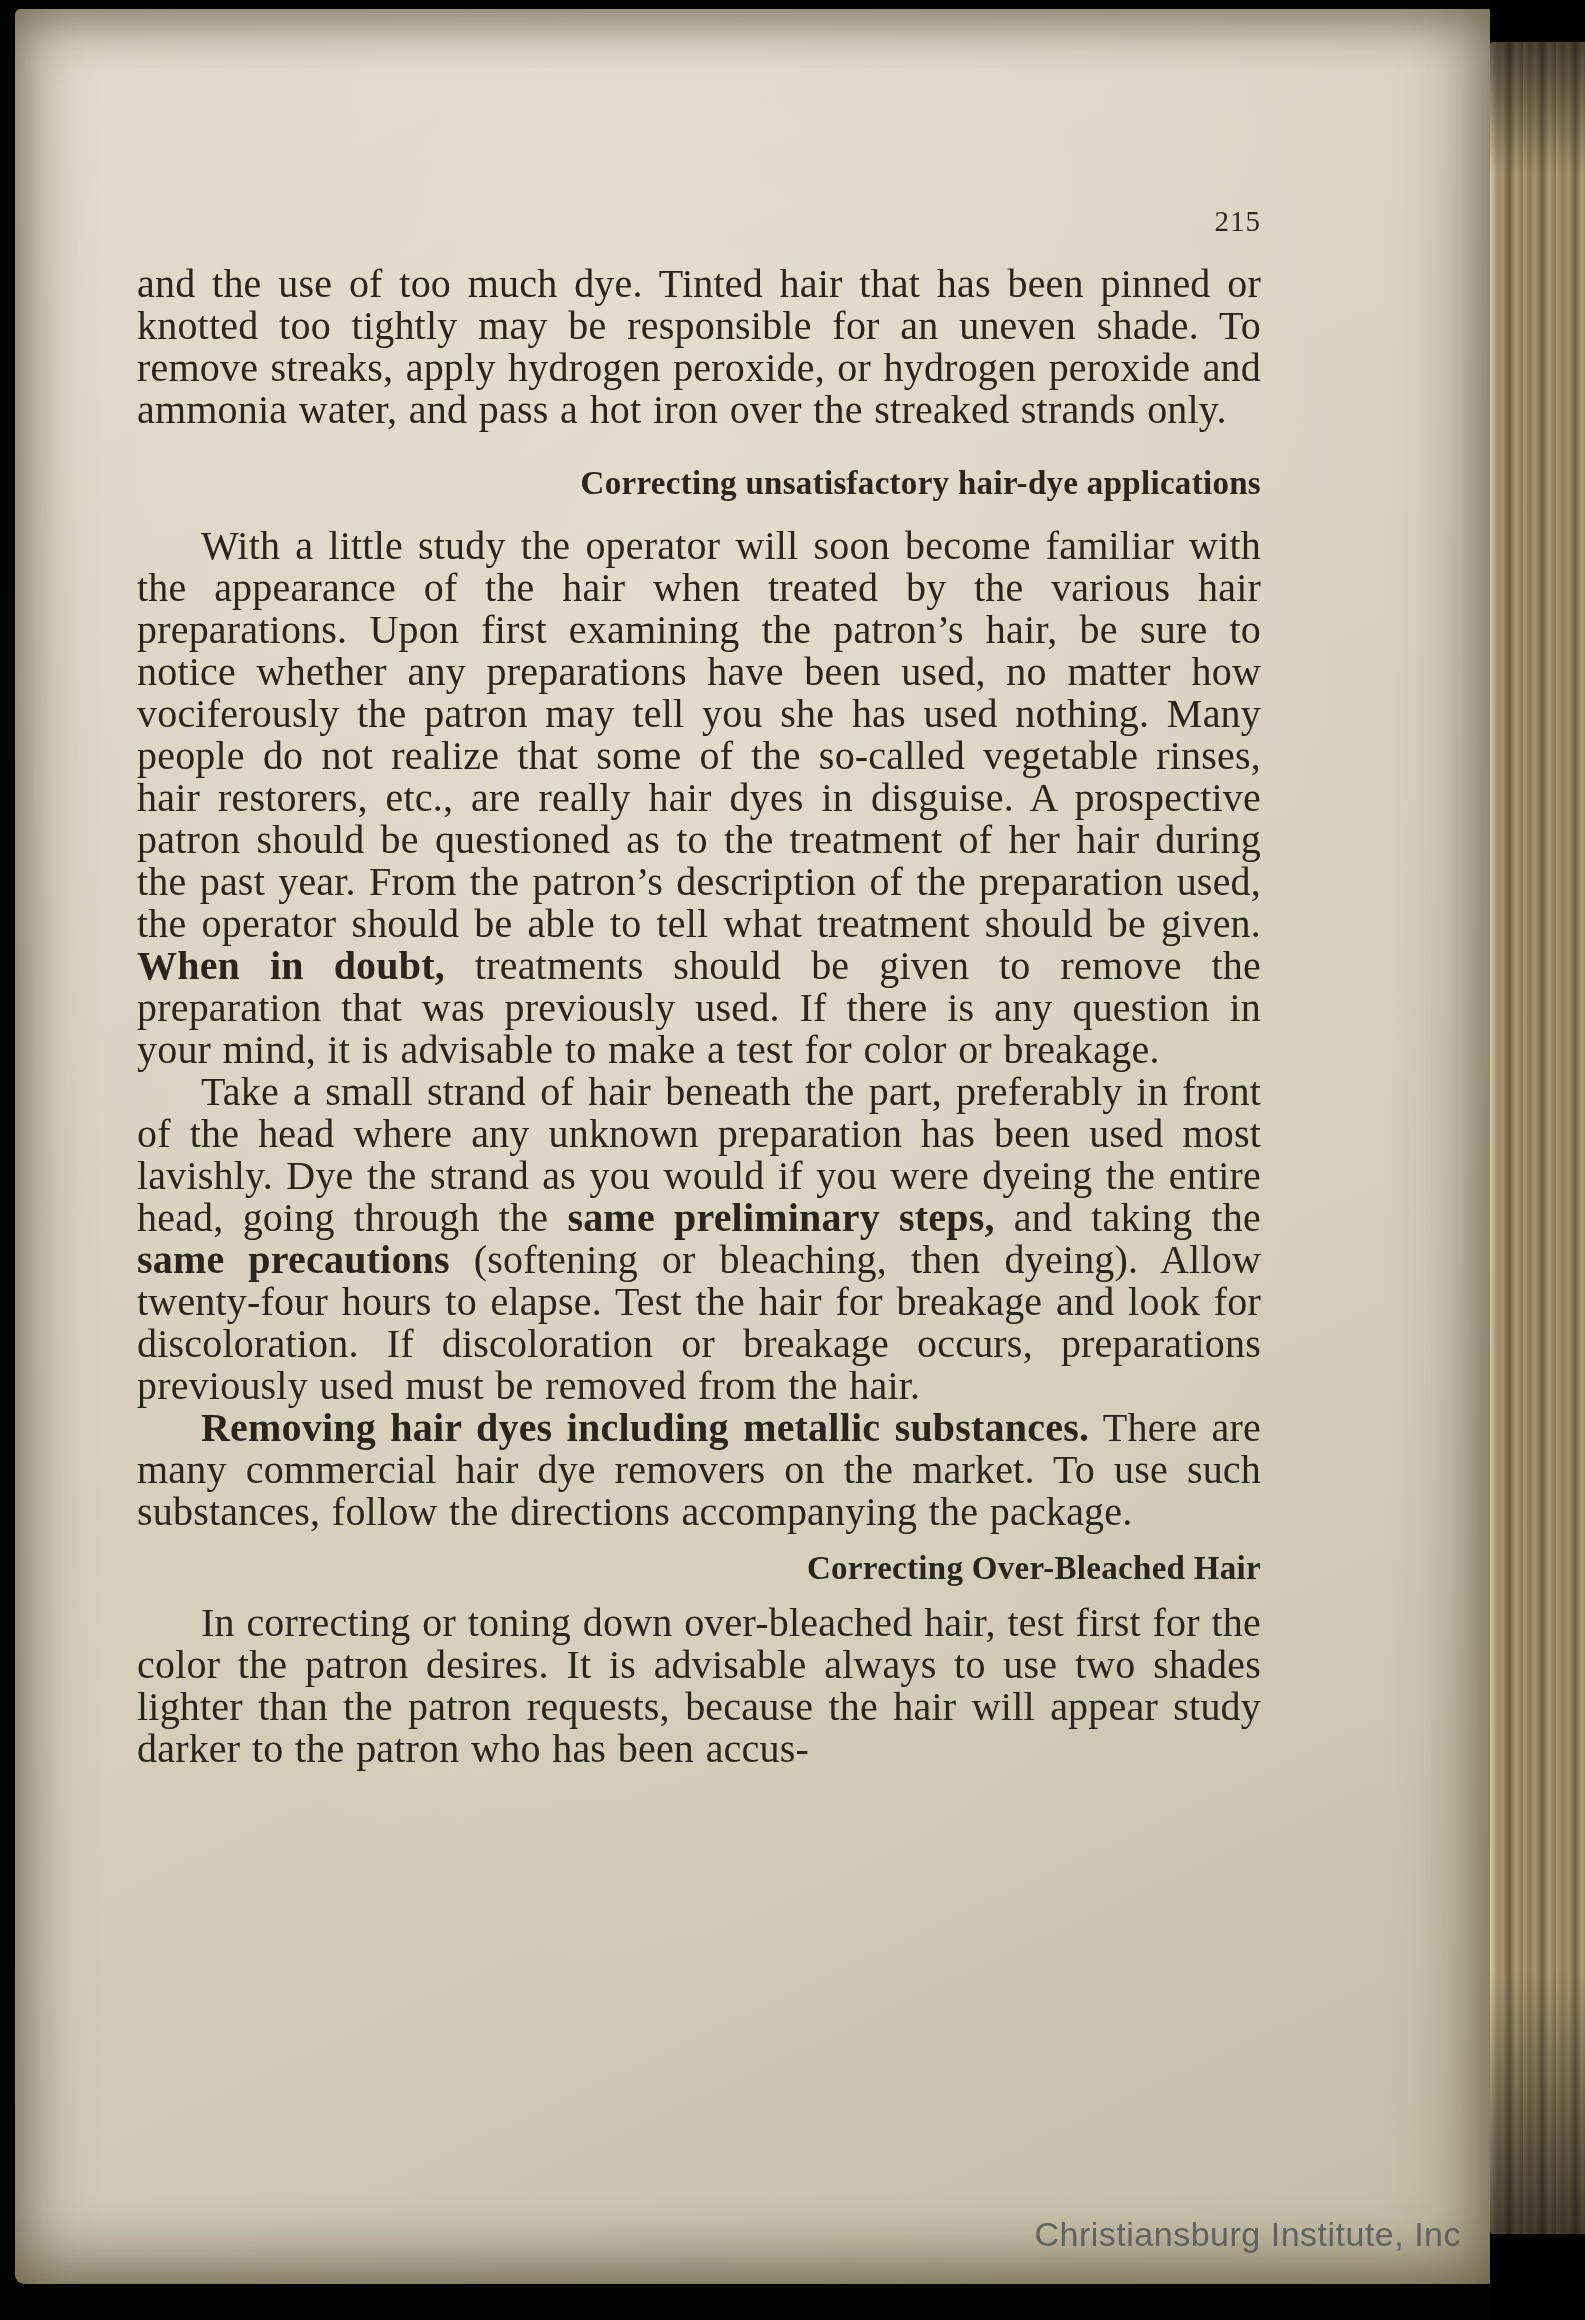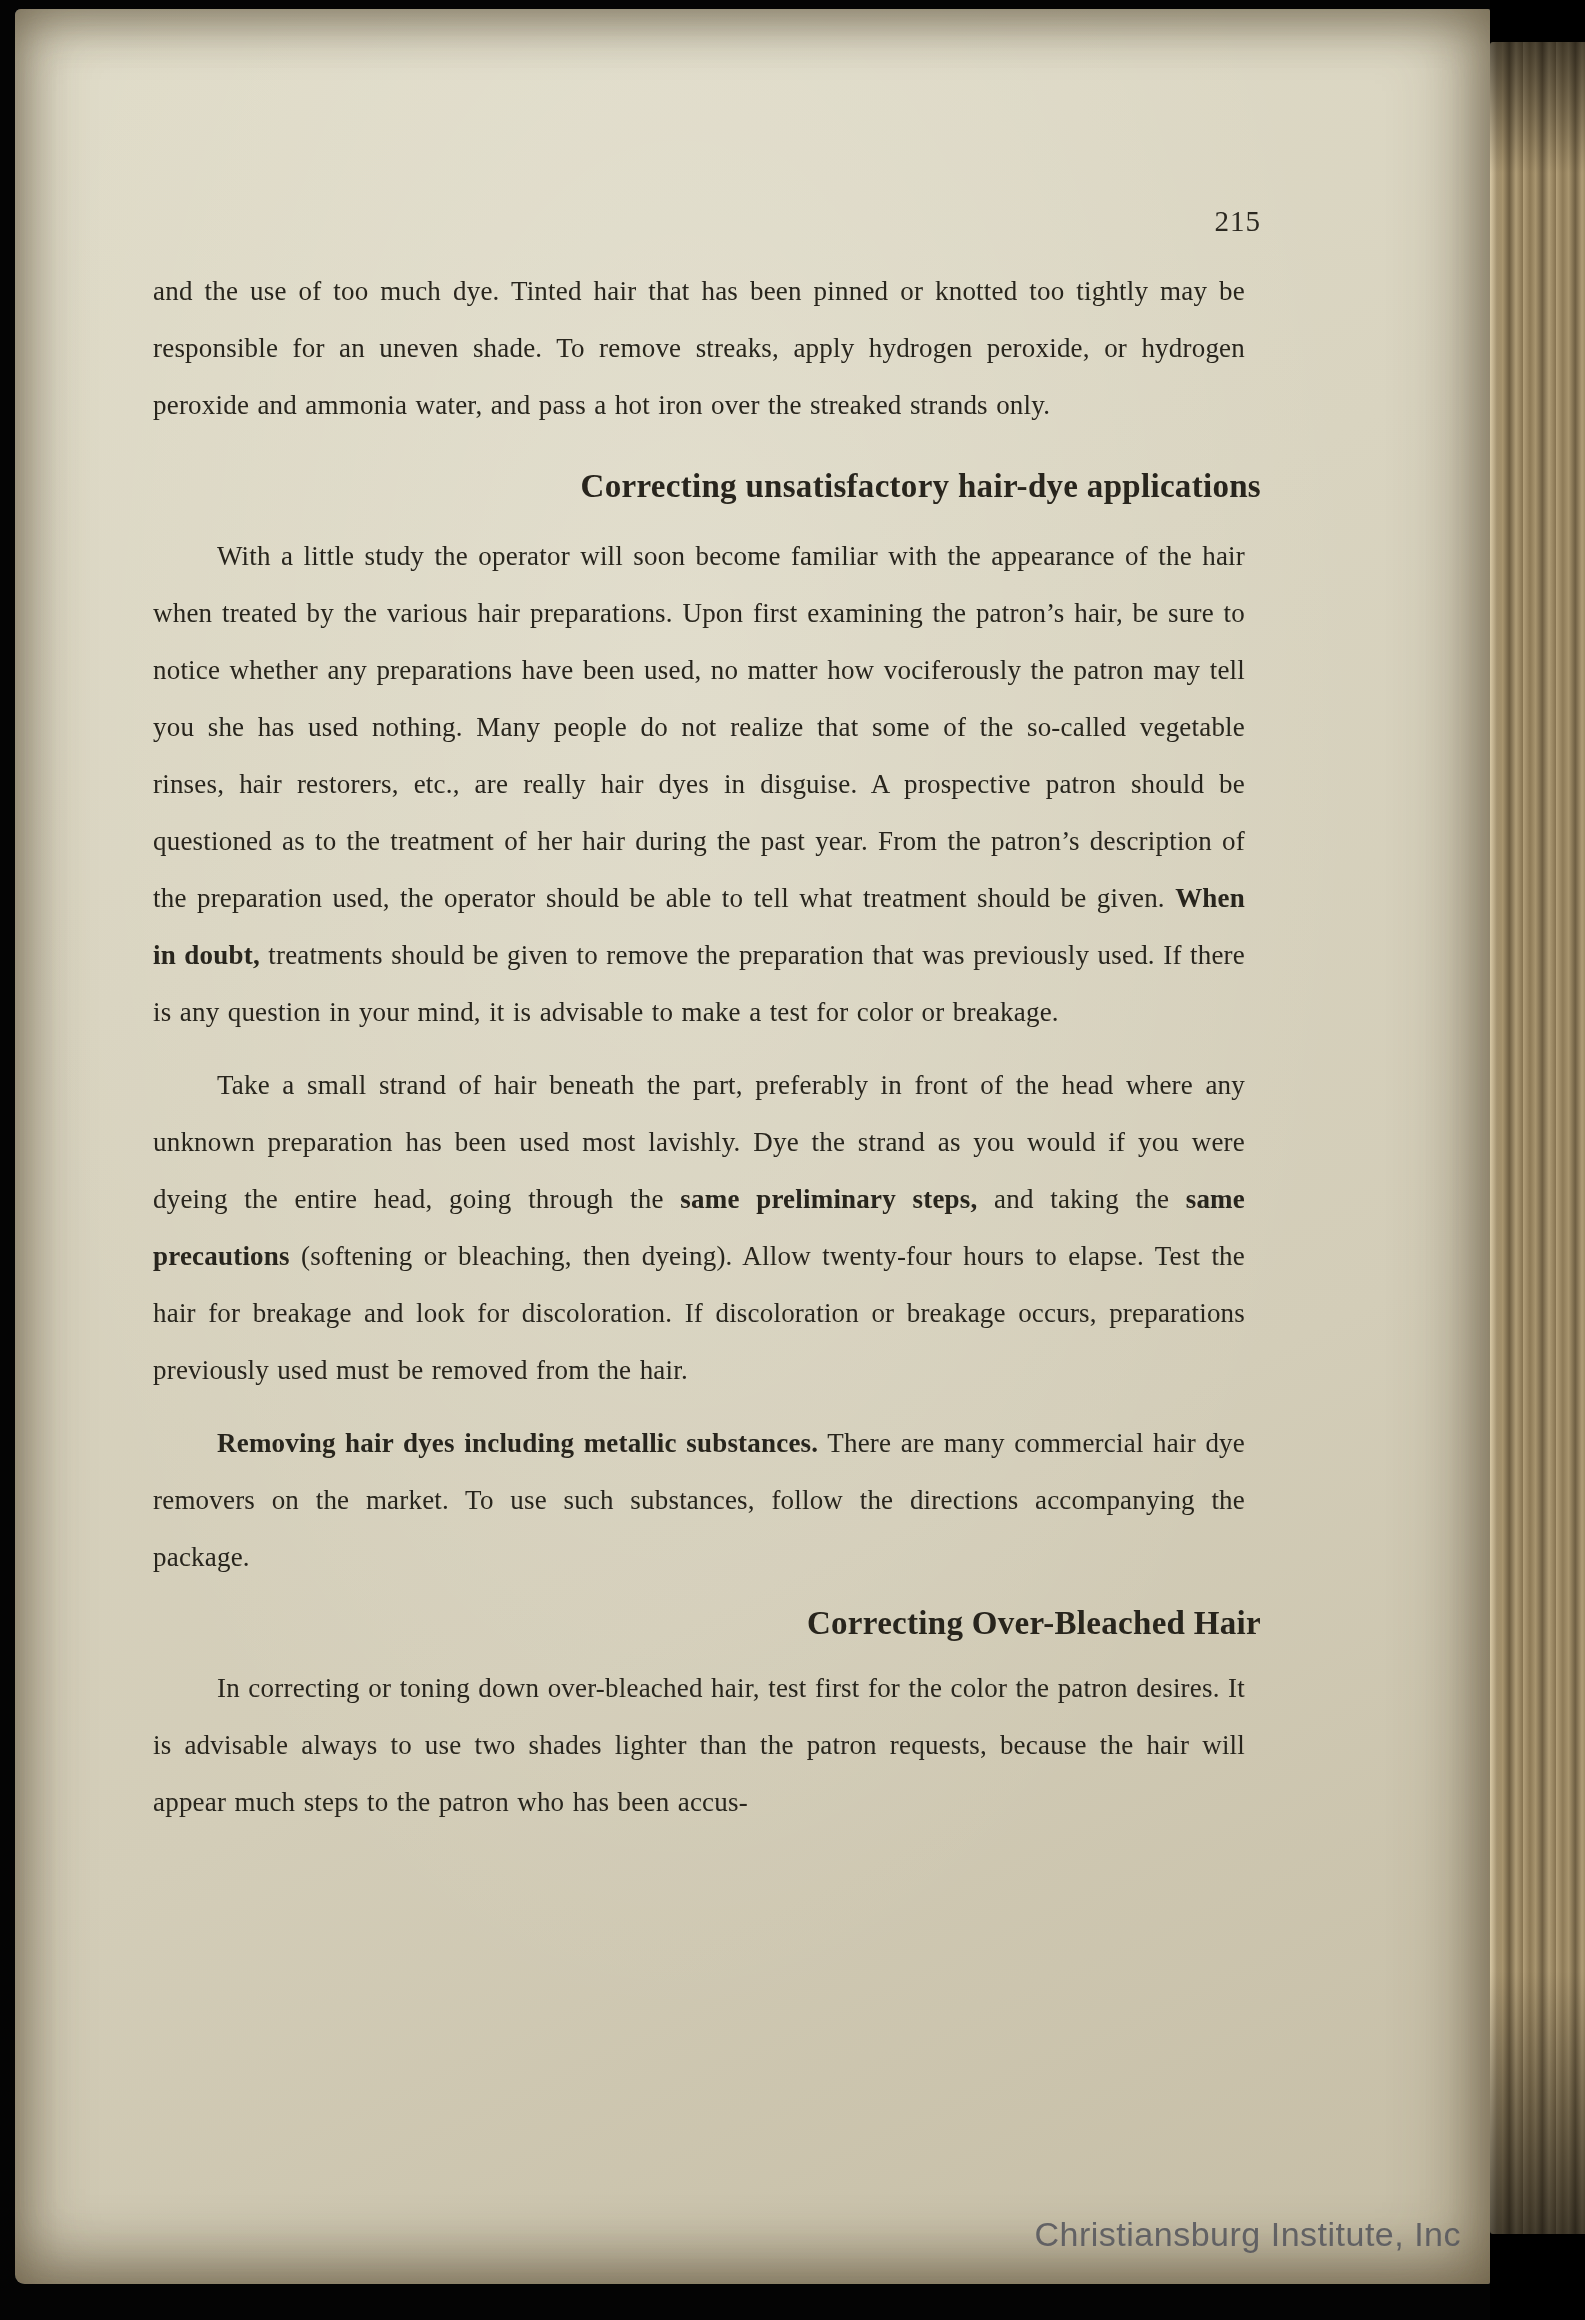--- a/index.html
+++ b/index.html
@@ -74,23 +74,23 @@
     color: #2b2820;
   }
   .pagehead .title {
     margin-right: 126px;
   }
   .pagehead .pageno {
     letter-spacing: 1px;
   }
   
   .body p {
-    margin: 16px;
-    font-size: 27px;
-    line-height: 57px;
+    margin: 0;
+    font-size: 40px;
+    line-height: 42px;
     text-align: justify;
     text-indent: 64px;
     letter-spacing: 0.2px;
     word-spacing: 1.4px;
   }
   .body p.noindent { text-indent: 0; }
   .b { font-weight: bold; }
   h2.sect {
     font-size: 33px;
     line-height: 42px;
@@ -147,21 +147,21 @@
         <span>Take a small strand of hair beneath the part, preferably in front of the head where any unknown preparation has been used most lavishly.  Dye the strand as you would if you were dyeing the entire head, going through the </span><span class="b">same preliminary steps,</span><span> and taking the </span><span class="b">same precautions</span><span> (softening or bleaching, then dyeing).  Allow twenty-four hours to elapse. Test the hair for breakage and look for discoloration.  If discoloration or breakage occurs, preparations previously used must be removed from the hair.</span>
       </p>
 
       <p>
         <span class="b">Removing hair dyes including metallic substances.</span><span>  There are many commercial hair dye removers on the market.  To use such substances, follow the directions accompanying the package.</span>
       </p>
 
       <h2 class="sect tight">Correcting Over-Bleached Hair</h2>
 
       <p>
-        <span>In correcting or toning down over-bleached hair, test first for the color the patron desires.  It is advisable always to use two shades lighter than the patron requests, because the hair will appear much steps to the patron who has been accus-</span>
+        <span>In correcting or toning down over-bleached hair, test first for the color the patron desires.  It is advisable always to use two shades lighter than the patron requests, because the hair will appear study darker to the patron who has been accus-</span>
       </p>
 
     </div>
   </div>
 
   <div class="watermark">Christiansburg Institute, Inc</div>
 
 </div>
 
 

